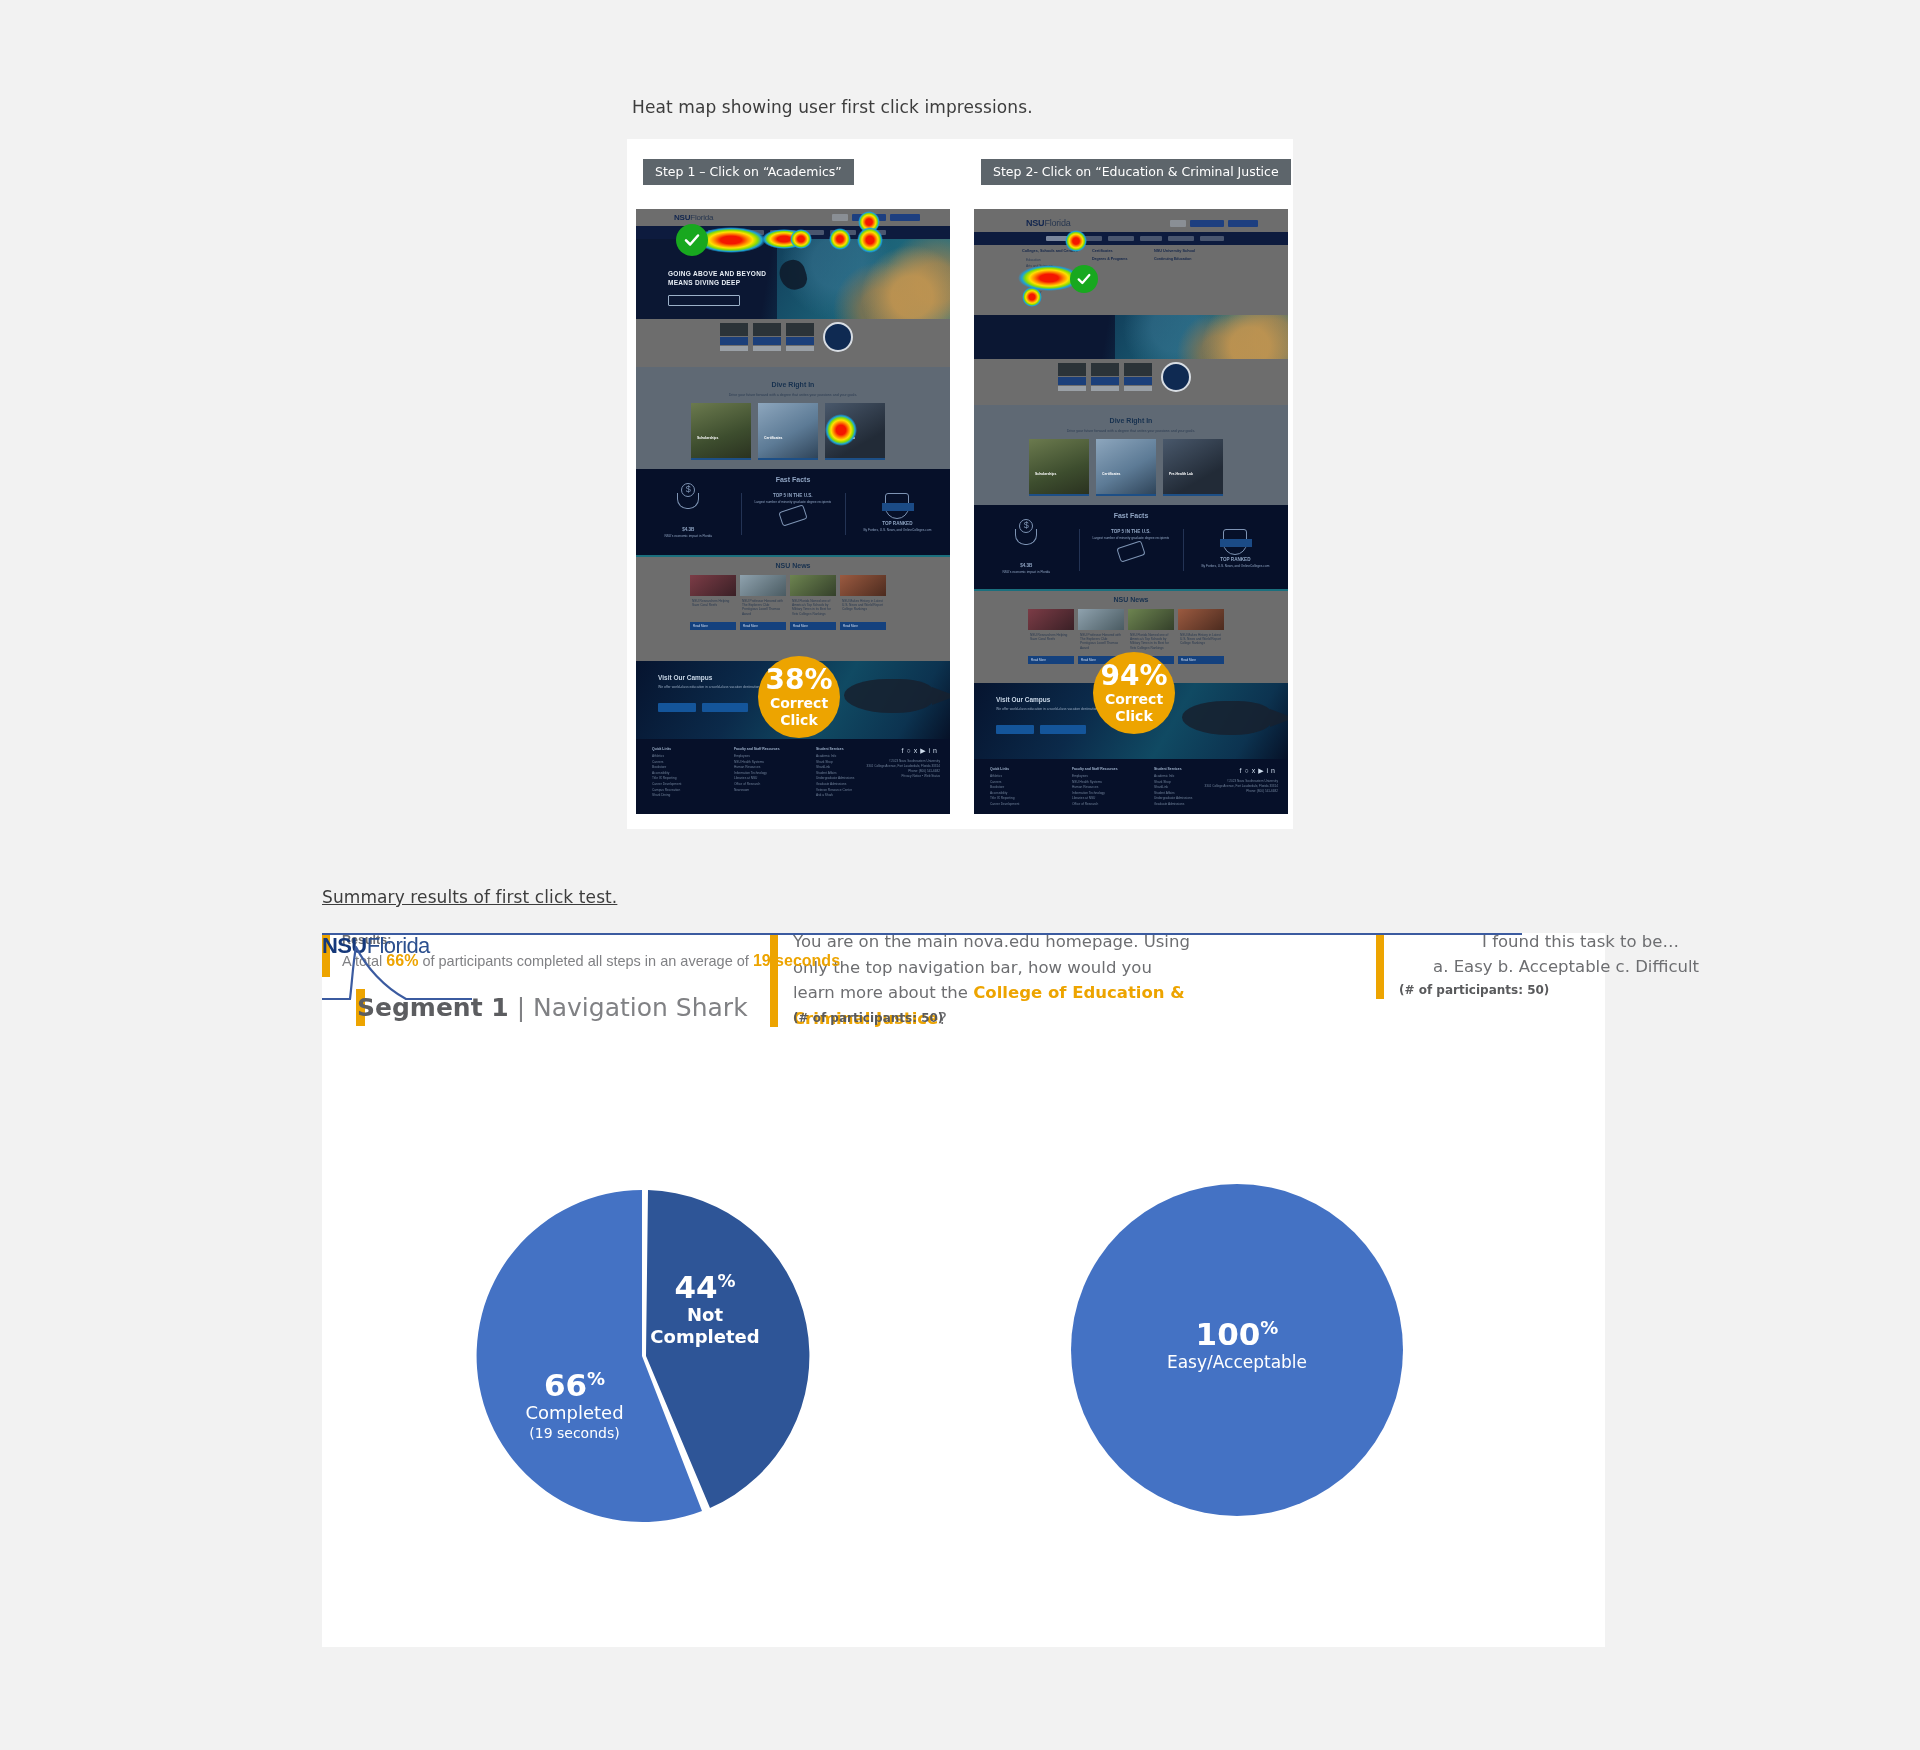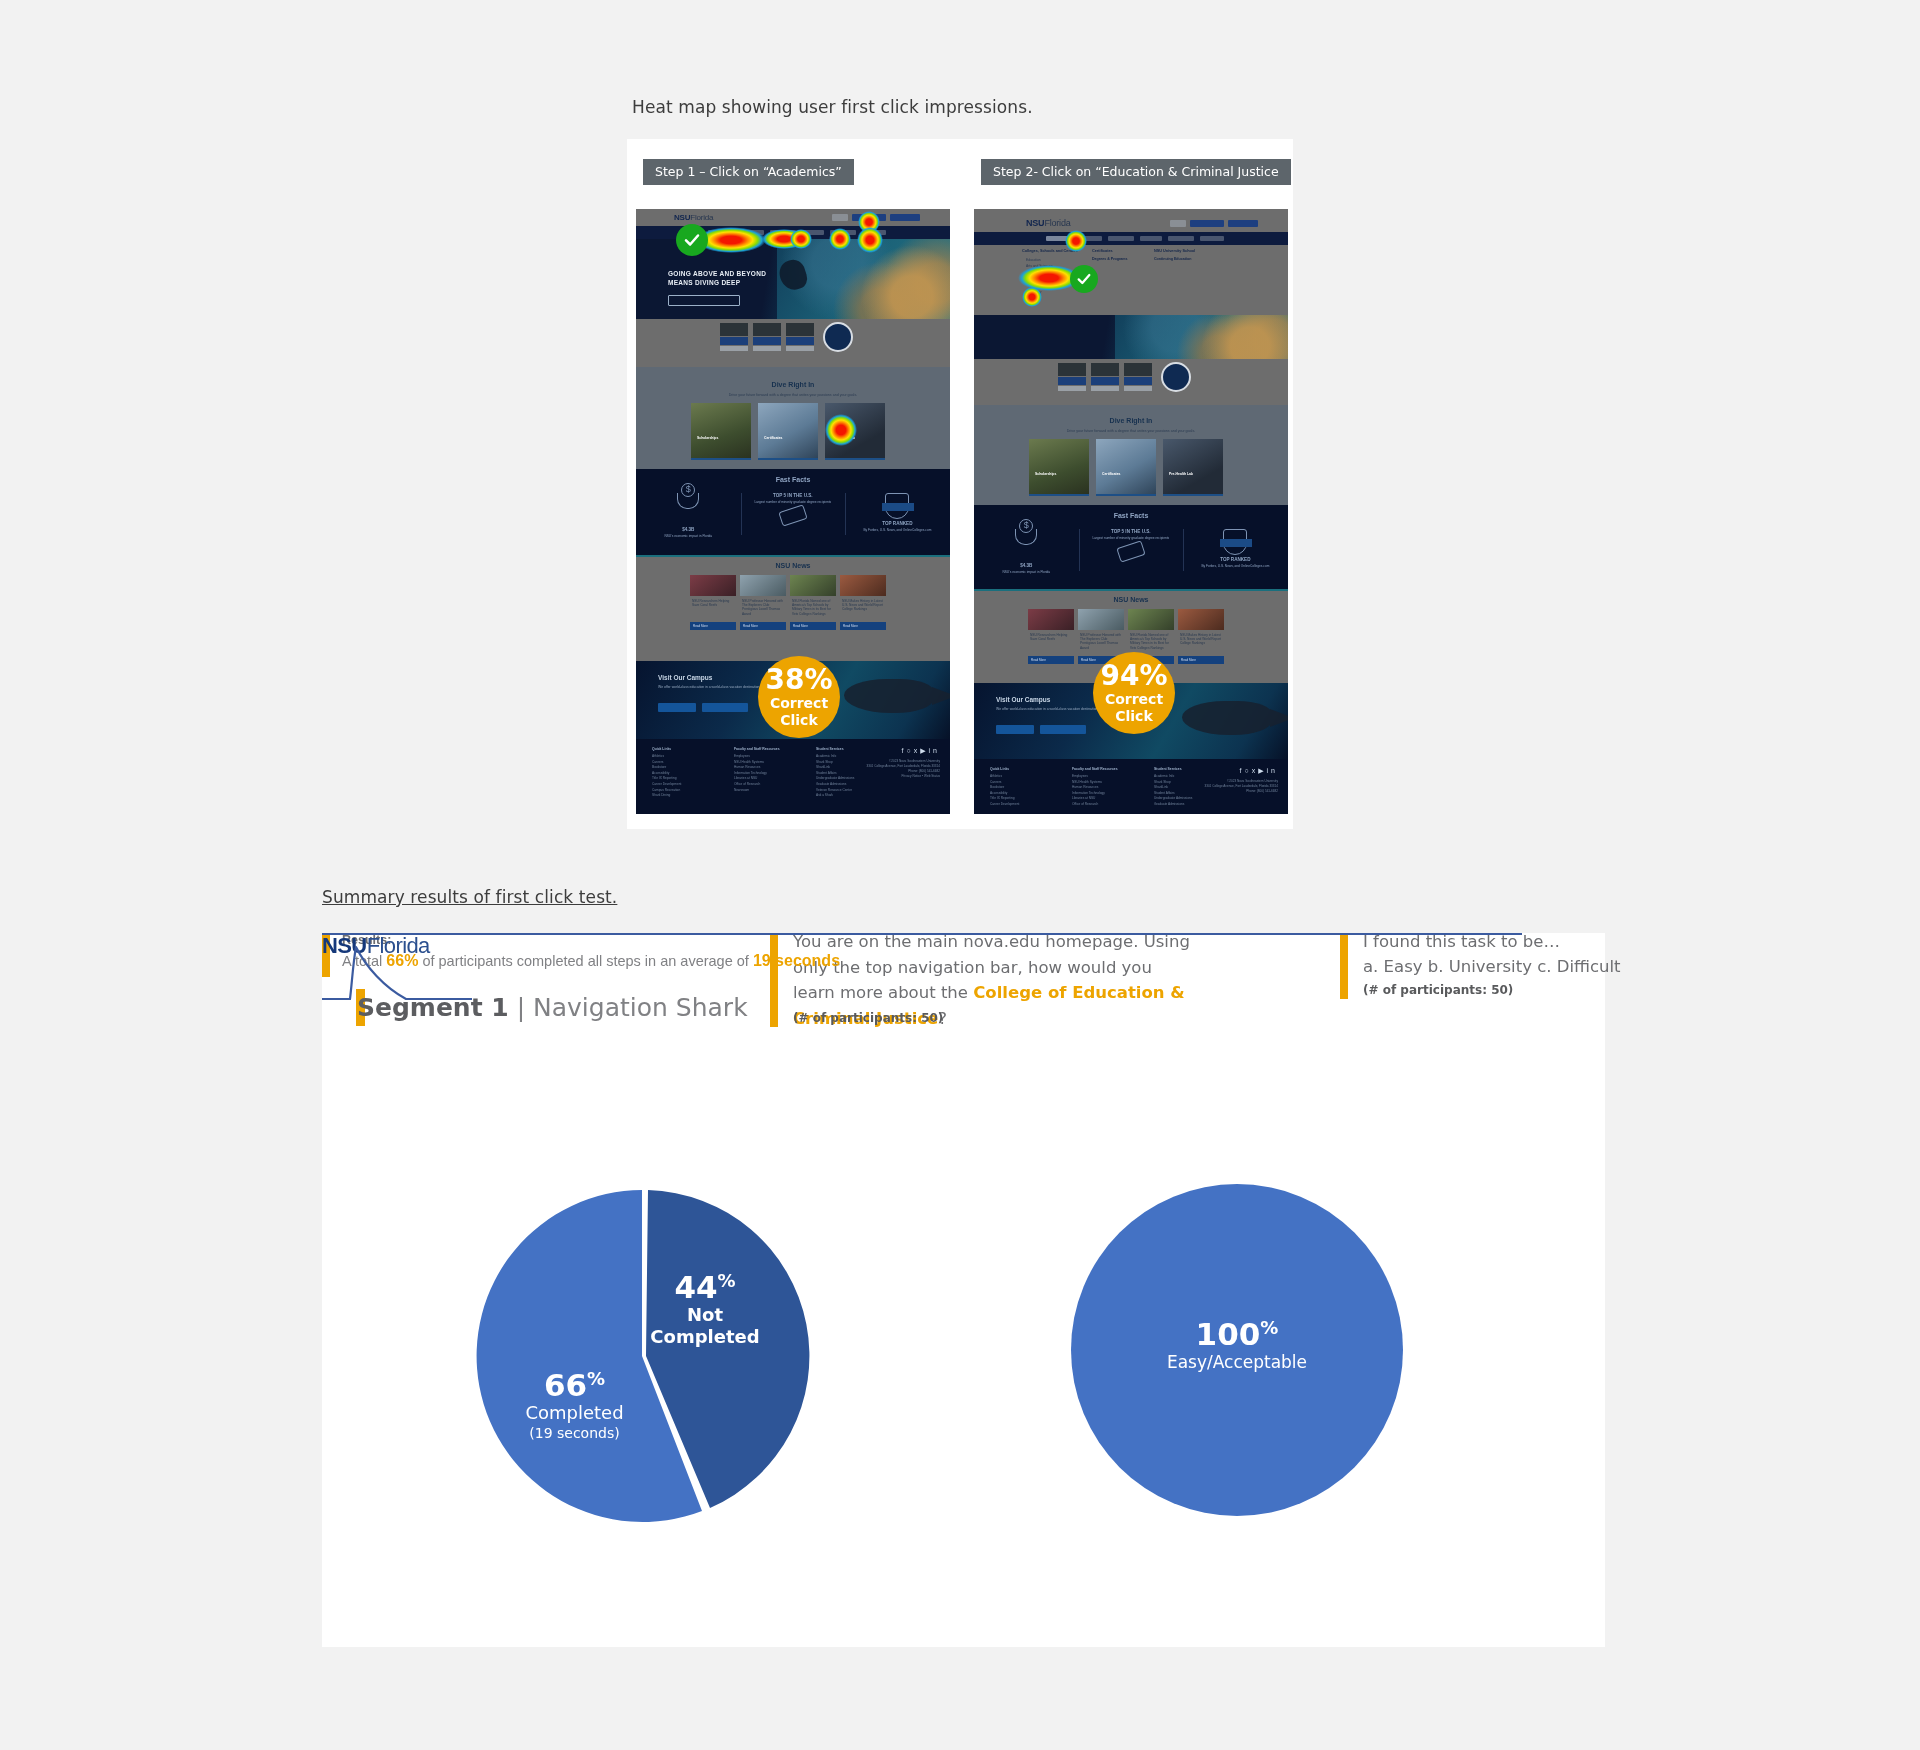--- a/index.html
+++ b/index.html
@@ -293,21 +293,21 @@
     font-size: 16.5px; color: #6d6e71; line-height: 25.5px;
   }
   .qtext .hl { color: #eda400; font-weight: 700; }
   .qcount {
     position: absolute; left: 23px;
     font-family: "DejaVu Sans", sans-serif;
     font-size: 12px; font-weight: 700; color: #595a5c;
     white-space: nowrap;
   }
   #qblock-left { left: 448px; top: 1062px - 933px; width: 420px; height: 94px; }
-  #qblock-right { left: 1018px; top: 1080px - 933px; width: 300px; height: 66px; }
+  #qblock-right { left: 1054px; top: 1080px - 933px; width: 300px; height: 66px; text-align: right; }
 
   
   .pie-wrap { position: absolute; }
   .pie-label {
     position: absolute; text-align: center; color: #ffffff;
     font-family: "DejaVu Sans", sans-serif;
     pointer-events: none;
   }
   .pie-label .big { font-size: 31px; font-weight: 700; line-height: 34px; }
   .pie-label .big sup { font-size: 18px; font-weight: 700; }
@@ -687,21 +687,21 @@
       <div class="qbar"></div>
       <div class="qtext" style="width:398px">
         <span>You are on the main nova.edu homepage. Using only the top navigation bar, how would you learn more about the </span><span class="hl">College of Education &amp; Criminal Justice</span><span>?</span>
       </div>
       <div class="qcount" style="top:78px">(# of participants: 50)</div>
     </div>
 
     <div class="qblock" id="qblock-right">
       <div class="qbar"></div>
       <div class="qtext" style="width:280px">I found this task to be…</div>
-      <div class="qtext" style="top:21px;width:300px">a. Easy b. University c. Difficult</div>
+      <div class="qtext" style="top:21px;width:300px">a. Easy b. Acceptable c. Difficult</div>
       <div class="qcount" style="top:50px">(# of participants:  50)</div>
     </div>
 
     <div class="pie-wrap" style="left:150px;top:253px;width:340px;height:340px">
       <svg width="340" height="340" viewBox="0 0 340 340">
 
         <path d="M170 170 L 170 4 A 166 166 0 1 0 230 325 Z" fill="#4472c4"></path>
 
         <path d="M174 170 L 176 4 A 166 166 0 0 1 238 322 Z" fill="#2e5597"></path>
       </svg>

